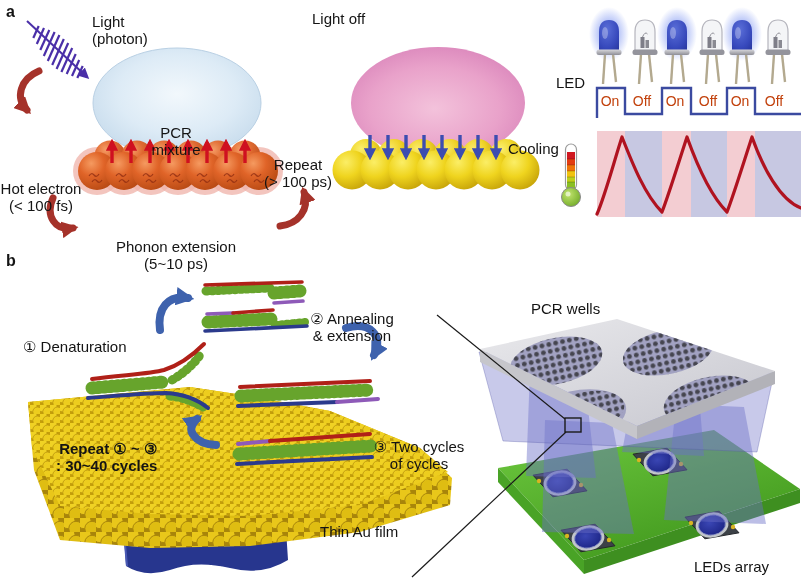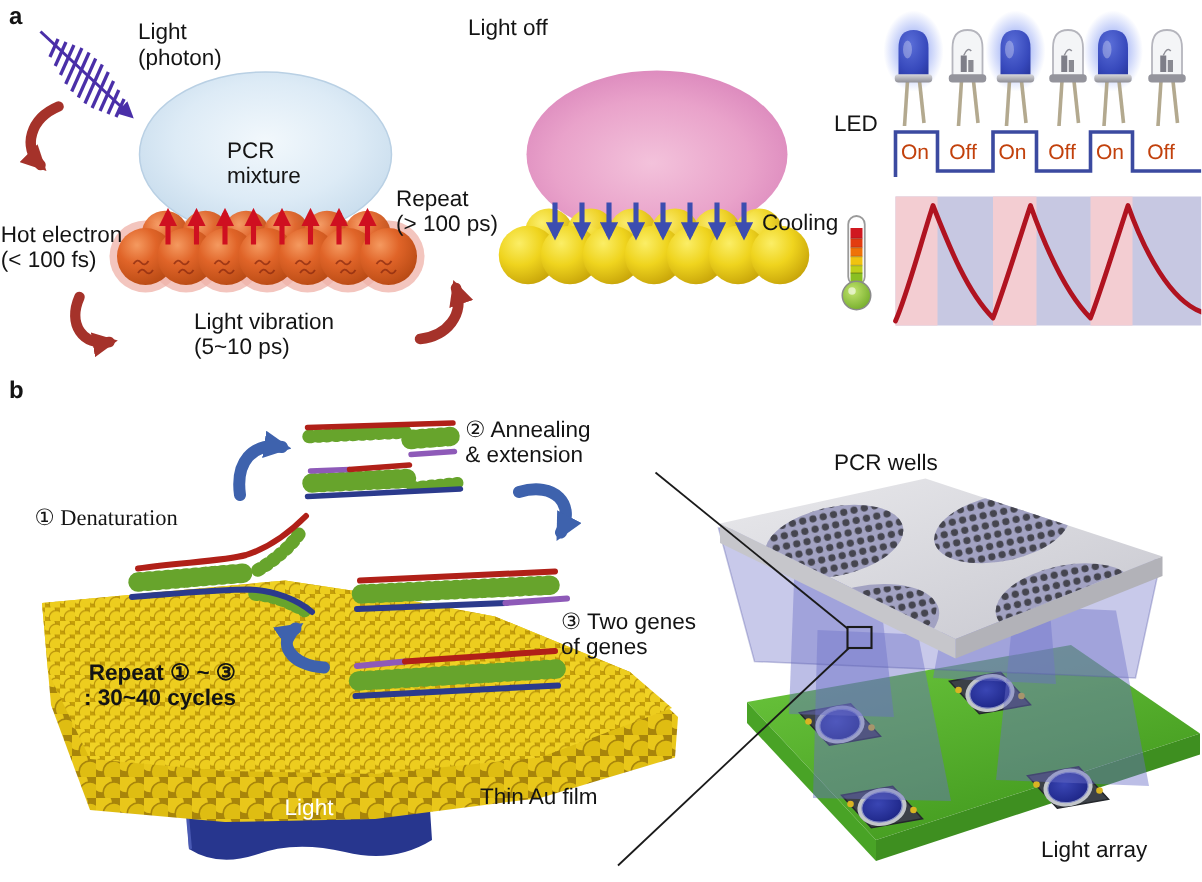--- a/index.html
+++ b/index.html
@@ -1,20 +1,20 @@
 <!DOCTYPE html>
 <html><head>
 <meta charset="utf-8">
 <style>
   html,body{margin:0;padding:0;background:#fff;}
   #stage{position:relative;width:801px;height:588px;background:#ffffff;overflow:hidden;
          font-family:"Liberation Sans",sans-serif;}
   #fig-svg{position:absolute;left:0;top:0;}
   .lbl{position:absolute;font-size:15px;line-height:17px;color:#141414;white-space:nowrap;}
-  .ctr{transform:translateX(-50%);}
+  .ctr{transform:translateX(-50%);text-align:center;margin-top:32px;}
   .bold{font-weight:bold;}
   .white{color:#ffffff;}
   .panel-letter{font-size:16px;font-weight:bold;}
   .lbl span{display:block;}
   .onoff{position:absolute;font-size:14px;color:#c2410c;transform:translateX(-50%);}
 </style>
 </head>
 <body>
 
 <div id="stage">
@@ -427,57 +427,57 @@
   <span>Hot electron</span>
   <span>(&lt; 100 fs)</span>
 </div>
 
 <div class="lbl ctr" style="left:298px;top:124px;">
   <span>Repeat</span>
   <span>(&gt; 100 ps)</span>
 </div>
 
 <div class="lbl ctr" style="left:176px;top:206px;">
-  <span>Light vibration</span>
+  <span>Phonon extension</span>
   <span>(5~10 ps)</span>
 </div>
 
 <div class="lbl" style="left:312px;top:10px;">Light off</div>
 
 <div class="lbl" style="left:508px;top:140px;">Cooling</div>
 
 <div class="lbl" style="left:556px;top:74px;">LED</div>
 
 <div class="onoff" style="left:610px;top:93px;">On</div>
 <div class="onoff" style="left:642px;top:93px;">Off</div>
 <div class="onoff" style="left:675px;top:93px;">On</div>
 <div class="onoff" style="left:708px;top:93px;">Off</div>
 <div class="onoff" style="left:740px;top:93px;">On</div>
 <div class="onoff" style="left:774px;top:93px;">Off</div>
 
 <div class="lbl panel-letter" style="left:6px;top:252px;">b</div>
 
-<div class="lbl" style="left:23px;top:338px;font-family:Liberation Serif, serif;">① Denaturation</div>
+<div class="lbl" style="left:23px;top:338px;">① Denaturation</div>
 
 <div class="lbl ctr" style="left:352px;top:278px;">
   <span>② Annealing</span>
   <span>&amp; extension</span>
 </div>
 
 <div class="lbl ctr" style="left:419px;top:406px;">
-  <span>③ Two genes</span>
-  <span>of genes</span>
+  <span>③ Two cycles</span>
+  <span>of cycles</span>
 </div>
 
 <div class="lbl bold" style="left:56px;top:440px;text-align:right;">
   <span>Repeat ① ~ ③</span>
   <span>: 30~40 cycles</span>
 </div>
 
 <div class="lbl ctr white" style="left:206px;top:530px;">Light</div>
 
 <div class="lbl" style="left:320px;top:523px;">Thin Au film</div>
 
-<div class="lbl" style="left:556px;top:300px;">PCR wells</div>
-
-<div class="lbl" style="left:694px;top:558px;">Light array</div>
+<div class="lbl" style="left:531px;top:300px;">PCR wells</div>
+
+<div class="lbl" style="left:694px;top:558px;">LEDs array</div>
 
 </div>
 
 </body></html>

